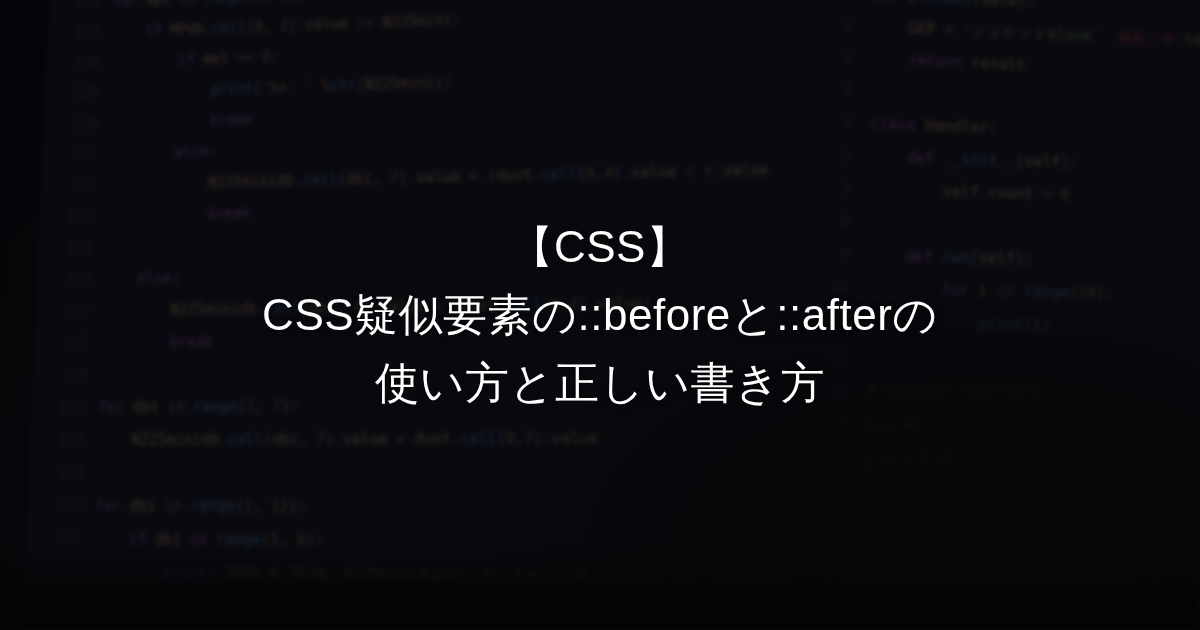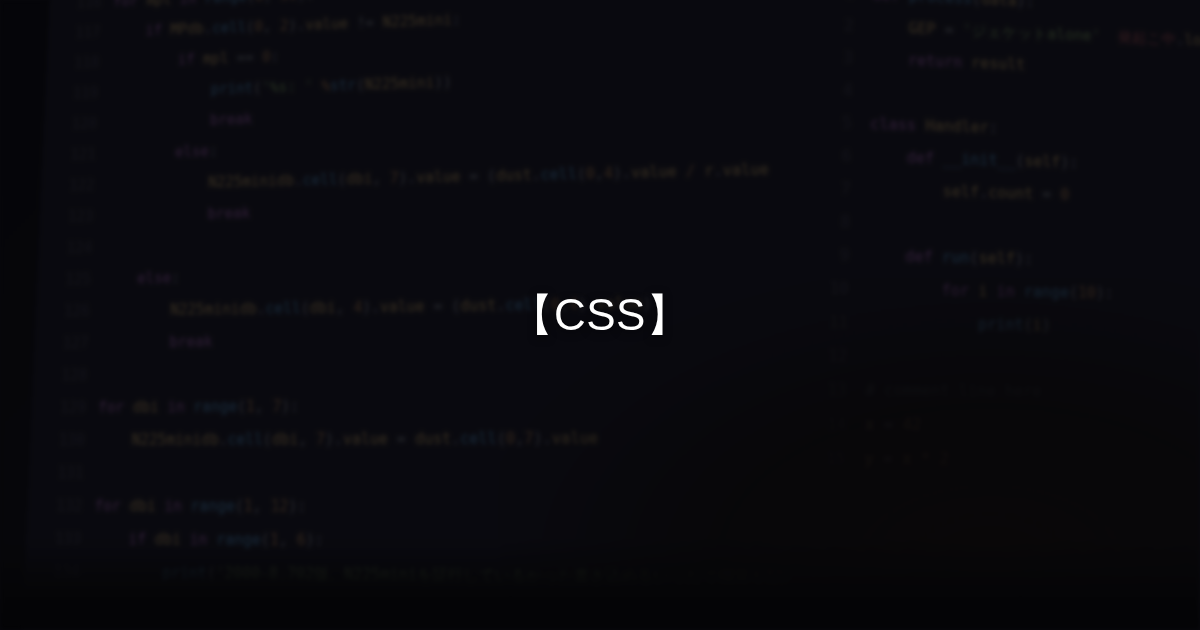--- a/index.html
+++ b/index.html
@@ -128,13 +128,15 @@
   <div class="code-panel main" id="code-main"><div class="code-line"><span class="line-num">116</span><span><span class="kw">for</span><span class="pl"> </span><span class="var">mpl</span><span class="pl"> </span><span class="kw">in</span><span class="pl"> </span><span class="fn">range</span><span class="pl">(</span><span class="op">0</span><span class="pl">, </span><span class="op">50</span><span class="pl">):</span></span></div><div class="code-line"><span class="line-num">117</span><span><span class="pl">    </span><span class="kw">if</span><span class="pl"> </span><span class="var">MPdb</span><span class="pl">.</span><span class="fn">cell</span><span class="pl">(</span><span class="op">0</span><span class="pl">, </span><span class="op">2</span><span class="pl">).</span><span class="var">value</span><span class="pl"> != </span><span class="var">N225mini</span><span class="pl">:</span></span></div><div class="code-line"><span class="line-num">118</span><span><span class="pl">        </span><span class="kw">if</span><span class="pl"> </span><span class="var">mpl</span><span class="pl"> == </span><span class="op">0</span><span class="pl">:</span></span></div><div class="code-line"><span class="line-num">119</span><span><span class="pl">            </span><span class="fn">print</span><span class="pl">(</span><span class="str">'%s: '</span><span class="pl"> </span><span class="op">%</span><span class="fn">str</span><span class="pl">(</span><span class="var">N225mini</span><span class="pl">))</span></span></div><div class="code-line"><span class="line-num">120</span><span><span class="pl">            </span><span class="kw">break</span></span></div><div class="code-line"><span class="line-num">121</span><span><span class="pl">        </span><span class="kw">else</span><span class="pl">:</span></span></div><div class="code-line"><span class="line-num">122</span><span><span class="pl">            </span><span class="var">N225minidb</span><span class="pl">.</span><span class="fn">cell</span><span class="pl">(</span><span class="var">dbi</span><span class="pl">, </span><span class="op">7</span><span class="pl">).</span><span class="var">value</span><span class="pl"> = (</span><span class="var">dust</span><span class="pl">.</span><span class="fn">cell</span><span class="pl">(</span><span class="op">0</span><span class="pl">,</span><span class="op">4</span><span class="pl">).</span><span class="var">value</span><span class="pl"> </span><span class="op">/</span><span class="pl"> </span><span class="var">r</span><span class="pl">.</span><span class="var">value</span></span></div><div class="code-line"><span class="line-num">123</span><span><span class="pl">            </span><span class="kw">break</span></span></div><div class="code-line"><span class="line-num">124</span><span><span class="pl"></span></span></div><div class="code-line"><span class="line-num">125</span><span><span class="pl">    </span><span class="kw">else</span><span class="pl">:</span></span></div><div class="code-line"><span class="line-num">126</span><span><span class="pl">        </span><span class="var">N225minidb</span><span class="pl">.</span><span class="fn">cell</span><span class="pl">(</span><span class="var">dbi</span><span class="pl">, </span><span class="op">4</span><span class="pl">).</span><span class="var">value</span><span class="pl"> = (</span><span class="var">dust</span><span class="pl">.</span><span class="fn">cell</span><span class="pl">(</span><span class="op">0</span><span class="pl">,</span><span class="op">4</span><span class="pl">).</span><span class="var">value</span><span class="pl">)</span></span></div><div class="code-line"><span class="line-num">127</span><span><span class="pl">        </span><span class="kw">break</span></span></div><div class="code-line"><span class="line-num">128</span><span><span class="pl"></span></span></div><div class="code-line"><span class="line-num">129</span><span><span class="kw">for</span><span class="pl"> </span><span class="var">dbi</span><span class="pl"> </span><span class="kw">in</span><span class="pl"> </span><span class="fn">range</span><span class="pl">(</span><span class="op">1</span><span class="pl">, </span><span class="op">7</span><span class="pl">):</span></span></div><div class="code-line"><span class="line-num">130</span><span><span class="pl">    </span><span class="var">N225minidb</span><span class="pl">.</span><span class="fn">cell</span><span class="pl">(</span><span class="var">dbi</span><span class="pl">, </span><span class="op">7</span><span class="pl">).</span><span class="var">value</span><span class="pl"> = </span><span class="var">dust</span><span class="pl">.</span><span class="fn">cell</span><span class="pl">(</span><span class="op">0</span><span class="pl">,</span><span class="op">7</span><span class="pl">).</span><span class="var">value</span></span></div><div class="code-line"><span class="line-num">131</span><span><span class="pl"></span></span></div><div class="code-line"><span class="line-num">132</span><span><span class="kw">for</span><span class="pl"> </span><span class="var">dbi</span><span class="pl"> </span><span class="kw">in</span><span class="pl"> </span><span class="fn">range</span><span class="pl">(</span><span class="op">1</span><span class="pl">, </span><span class="op">12</span><span class="pl">):</span></span></div><div class="code-line"><span class="line-num">133</span><span><span class="pl">    </span><span class="kw">if</span><span class="pl"> </span><span class="var">dbi</span><span class="pl"> </span><span class="kw">in</span><span class="pl"> </span><span class="fn">range</span><span class="pl">(</span><span class="op">1</span><span class="pl">, </span><span class="op">6</span><span class="pl">):</span></span></div><div class="code-line"><span class="line-num">134</span><span><span class="pl">        </span><span class="fn">print</span><span class="pl">(</span><span class="str">'2000-8.702版、N225miniを証行しているかった書き込めるいったで欄幕を記述します'</span><span class="pl">)</span></span></div></div>
   <div class="code-panel right" id="code-right"><div class="code-line"><span class="line-num">1</span><span><span class="kw">def</span><span class="pl"> </span><span class="fn">process</span><span class="pl">(</span><span class="var">data</span><span class="pl">):</span></span></div><div class="code-line"><span class="line-num">2</span><span><span class="pl">    </span><span class="var">GEP</span><span class="pl"> = </span><span class="str">'ジェケットalone'</span><span class="pl">  </span><span class="red">発起こ中</span><span class="pl">.</span><span class="var">log</span></span></div><div class="code-line"><span class="line-num">3</span><span><span class="pl">    </span><span class="kw">return</span><span class="pl"> </span><span class="var">result</span></span></div><div class="code-line"><span class="line-num">4</span><span><span class="pl"></span></span></div><div class="code-line"><span class="line-num">5</span><span><span class="kw">class</span><span class="pl"> </span><span class="var">Handler</span><span class="pl">:</span></span></div><div class="code-line"><span class="line-num">6</span><span><span class="pl">    </span><span class="kw">def</span><span class="pl"> </span><span class="fn">__init__</span><span class="pl">(</span><span class="var">self</span><span class="pl">):</span></span></div><div class="code-line"><span class="line-num">7</span><span><span class="pl">        </span><span class="var">self</span><span class="pl">.</span><span class="var">count</span><span class="pl"> = </span><span class="op">0</span></span></div><div class="code-line"><span class="line-num">8</span><span><span class="pl"></span></span></div><div class="code-line"><span class="line-num">9</span><span><span class="pl">    </span><span class="kw">def</span><span class="pl"> </span><span class="fn">run</span><span class="pl">(</span><span class="var">self</span><span class="pl">):</span></span></div><div class="code-line"><span class="line-num">10</span><span><span class="pl">        </span><span class="kw">for</span><span class="pl"> </span><span class="var">i</span><span class="pl"> </span><span class="kw">in</span><span class="pl"> </span><span class="fn">range</span><span class="pl">(</span><span class="op">10</span><span class="pl">):</span></span></div><div class="code-line"><span class="line-num">11</span><span><span class="pl">            </span><span class="fn">print</span><span class="pl">(</span><span class="var">i</span><span class="pl">)</span></span></div><div class="code-line"><span class="line-num">12</span><span><span class="pl"></span></span></div><div class="code-line"><span class="line-num">13</span><span><span class="cm"># comment line here</span></span></div><div class="code-line"><span class="line-num">14</span><span><span class="var">x</span><span class="pl"> = </span><span class="op">42</span></span></div><div class="code-line"><span class="line-num">15</span><span><span class="var">y</span><span class="pl"> = </span><span class="var">x</span><span class="pl"> </span><span class="op">*</span><span class="pl"> </span><span class="op">2</span></span></div></div>
   <div class="hands-shadow"></div>
   <div class="laptop-edge"></div>
 </div>
 
 <div class="overlay"></div>
 
 <div class="title-container">
   <div class="title-line">【CSS】</div>
+  <div class="title-line">CSS疑似要素の::beforeと::afterの</div>
+  <div class="title-line">使い方と正しい書き方</div>
 </div>
 
 </body></html>

